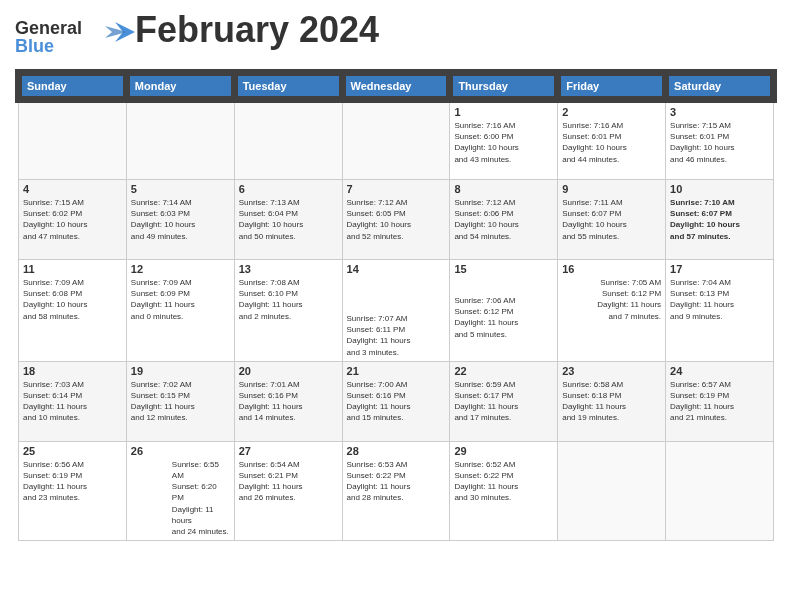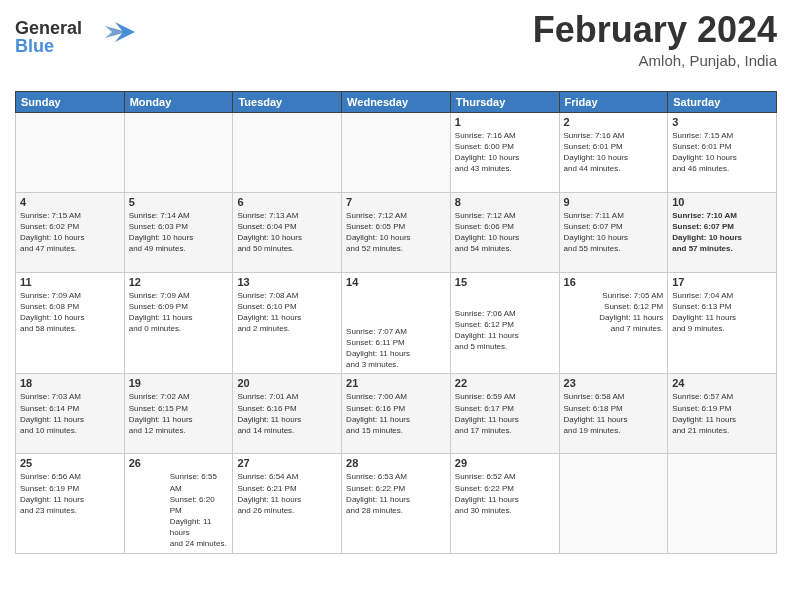--- a/index.html
+++ b/index.html
@@ -9,23 +9,22 @@
       width: 792px;
       height: 612px;
       overflow: hidden;
     }
     .container {
       width: 792px;
       padding: 10px 15px;
     }
     .header-row {
       display: flex;
-      justify-content: space-between;
       align-items: flex-start;
-      margin-bottom: 22px;
+      margin-bottom: 6px;
     }
     .logo {
       display: flex;
       align-items: center;
       margin-top: 4px;
     }
     .title-block {
       text-align: right;
     }
     .month-title {
@@ -44,21 +43,21 @@
       border-collapse: collapse;
       table-layout: fixed;
     }
     thead tr th {
       background: #3a7abf;
       color: #fff;
       font-size: 11px;
       font-weight: bold;
       padding: 4px 5px;
       text-align: left;
-      border: 1px solid #404040;
+      border: 7px solid #404040;
     }
     tbody tr td {
       border: 1px solid #ccc;
       vertical-align: top;
       padding: 3px 4px;
       font-size: 8.5px;
       color: #333;
       height: 80px;
       background: #fff;
     }
@@ -92,21 +91,20 @@
           <text x="0" y="20" font-family="Arial" font-size="18" font-weight="bold" fill="#333">General</text>
           <text x="0" y="38" font-family="Arial" font-size="18" font-weight="bold" fill="#4a90d9">Blue</text>
 
           <polygon points="100,8 120,18 100,28 108,18" fill="#4a90d9"></polygon>
           <polygon points="90,12 112,18 90,24 97,18" fill="#3a7abf" opacity="0.7"></polygon>
         </svg>
       </div>
     </div>
     <div class="title-block">
       <div class="month-title">February 2024</div>
-      <div class="location">Amloh, Punjab, India</div>
     </div>
   </div>
 
   <table>
     <thead>
       <tr id="weekday-header">
           <th>Sunday</th>
           <th>Monday</th>
           <th>Tuesday</th>
           <th>Wednesday</th>

